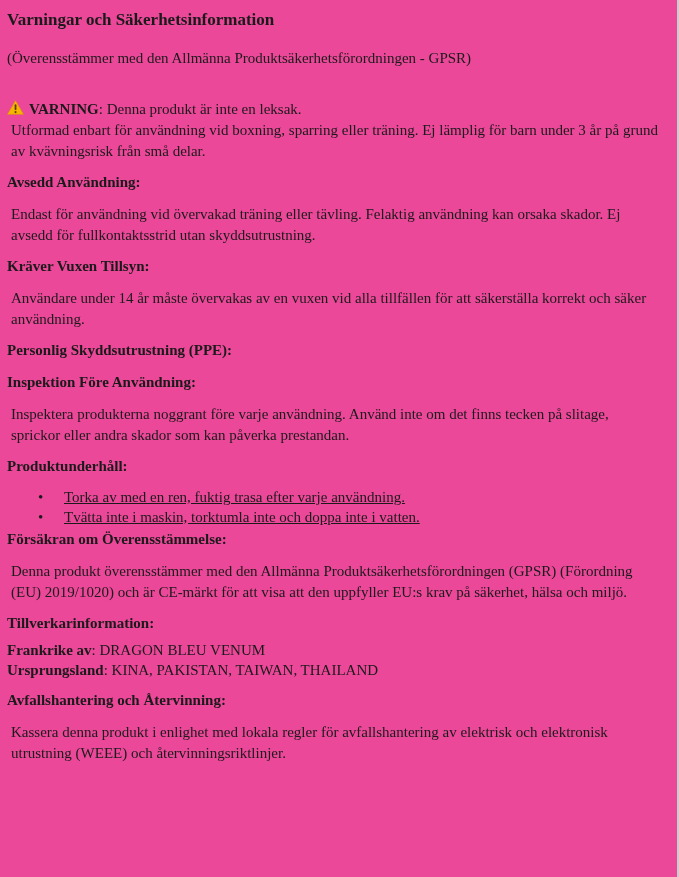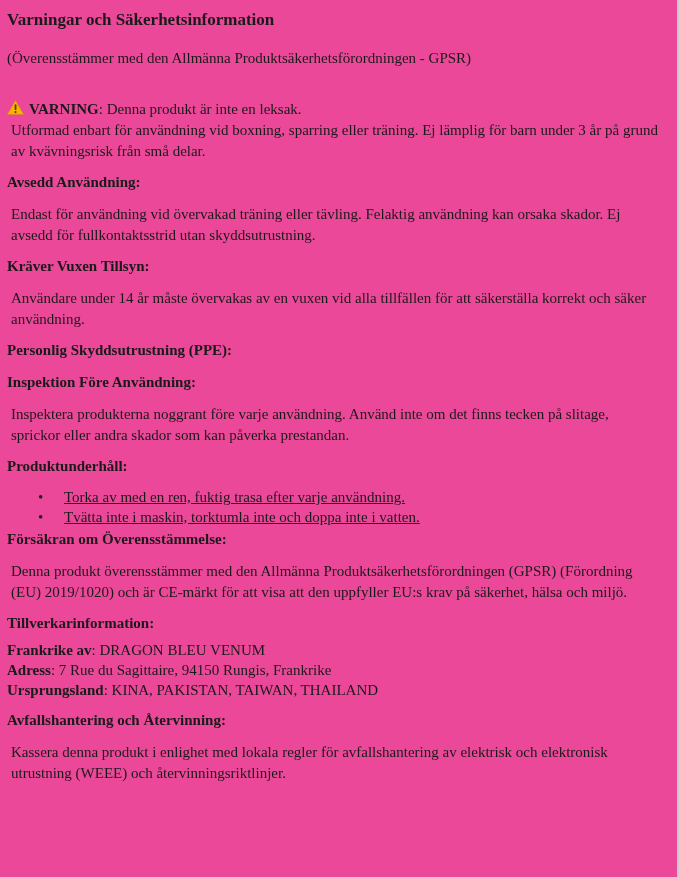--- a/index.html
+++ b/index.html
@@ -118,20 +118,19 @@
     <li>Torka av med en ren, fuktig trasa efter varje användning.</li>
     <li>Tvätta inte i maskin, torktumla inte och doppa inte i vatten.</li>
   </ul>
 
   <h2 class="sec-heading tight-top">Försäkran om Överensstämmelse:</h2>
   <p class="para">Denna produkt överensstämmer med den Allmänna Produktsäkerhetsförordningen (GPSR) (Förordning (EU) 2019/1020) och är CE-märkt för att visa att den uppfyller EU:s krav på säkerhet, hälsa och miljö.</p>
 
   <h2 class="sec-heading small-gap">Tillverkarinformation:</h2>
   <div class="mfr-block">
     <div class="mfr-line"><strong>Frankrike av</strong><span>: DRAGON BLEU VENUM</span></div>
-    <div class="mfr-line"><strong>Adress</strong><span>: 7 Rue du Sagittaire, 94150 Rungis, Frankrike</span></div>
     <div class="mfr-line"><strong>Ursprungsland</strong><span>: KINA, PAKISTAN, TAIWAN, THAILAND</span></div>
   </div>
 
   <h2 class="sec-heading">Avfallshantering och Återvinning:</h2>
   <p class="para">Kassera denna produkt i enlighet med lokala regler för avfallshantering av elektrisk och elektronisk utrustning (WEEE) och återvinningsriktlinjer.</p>
 
 </div>
 
 </body></html>

